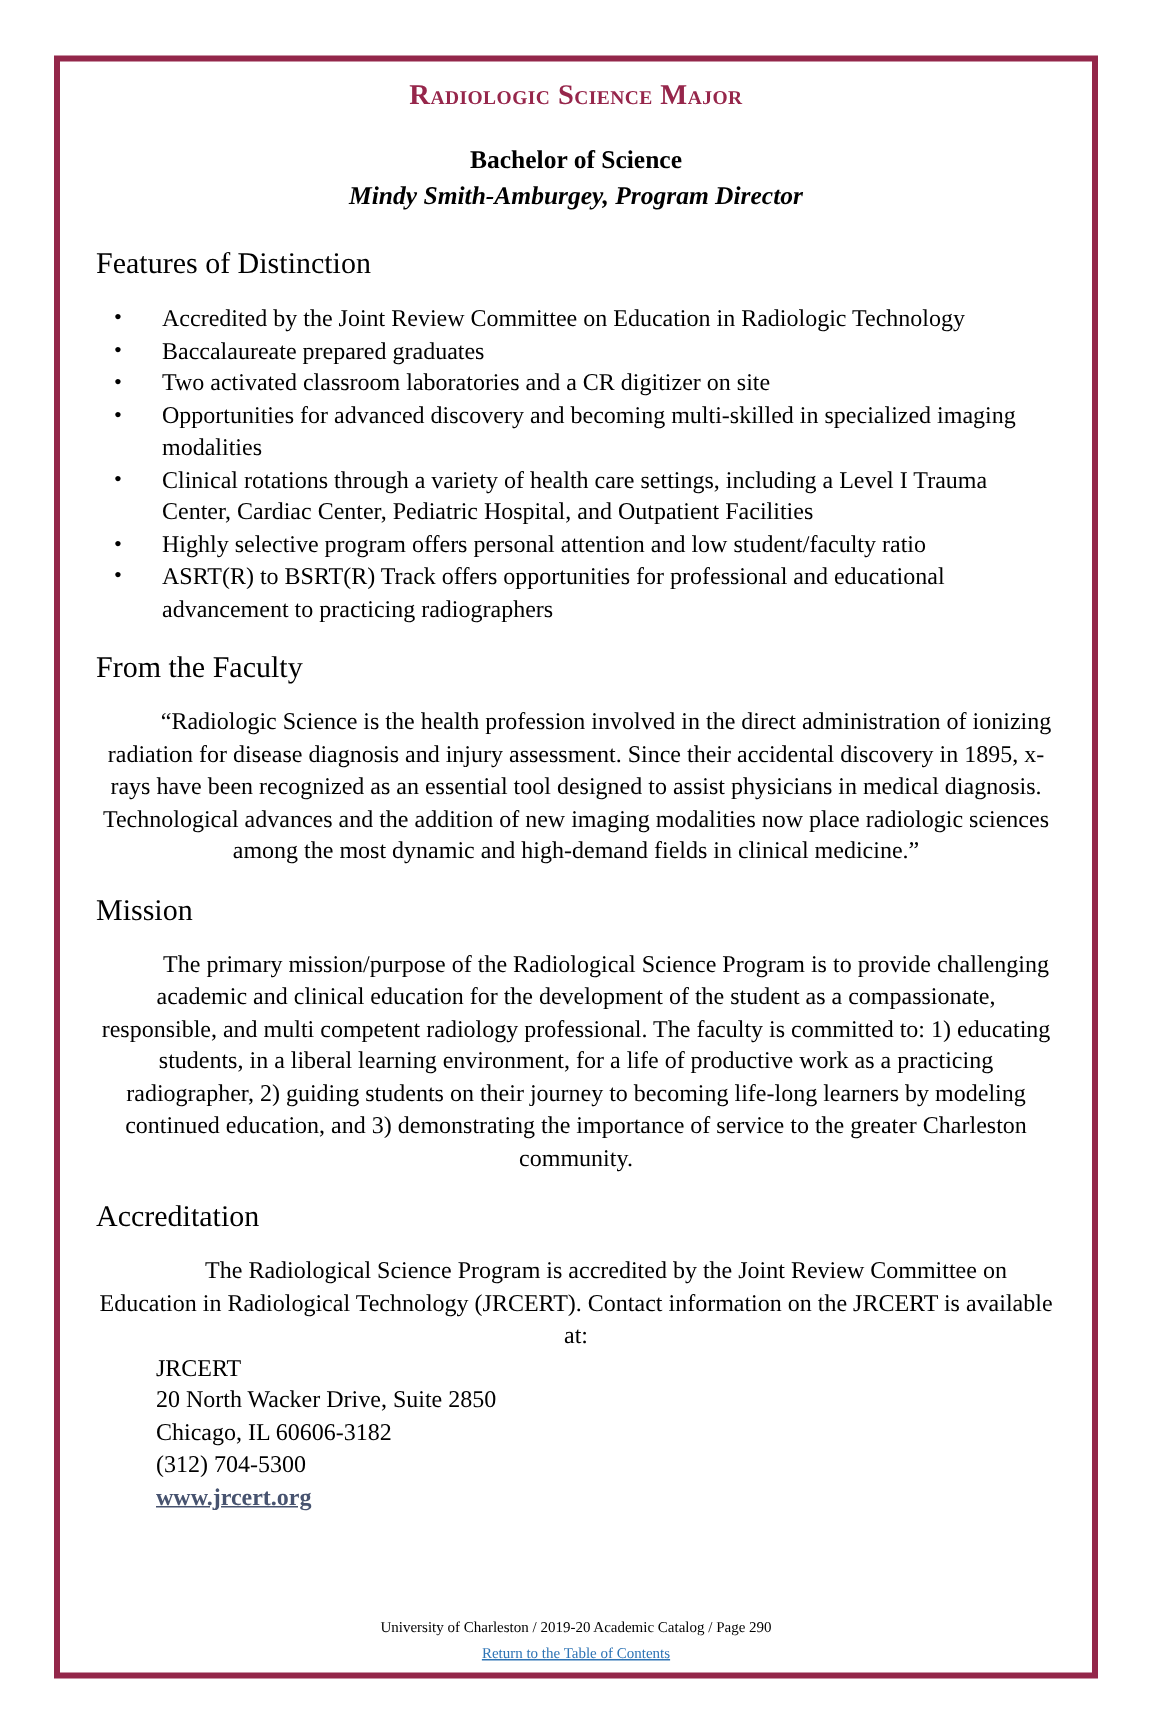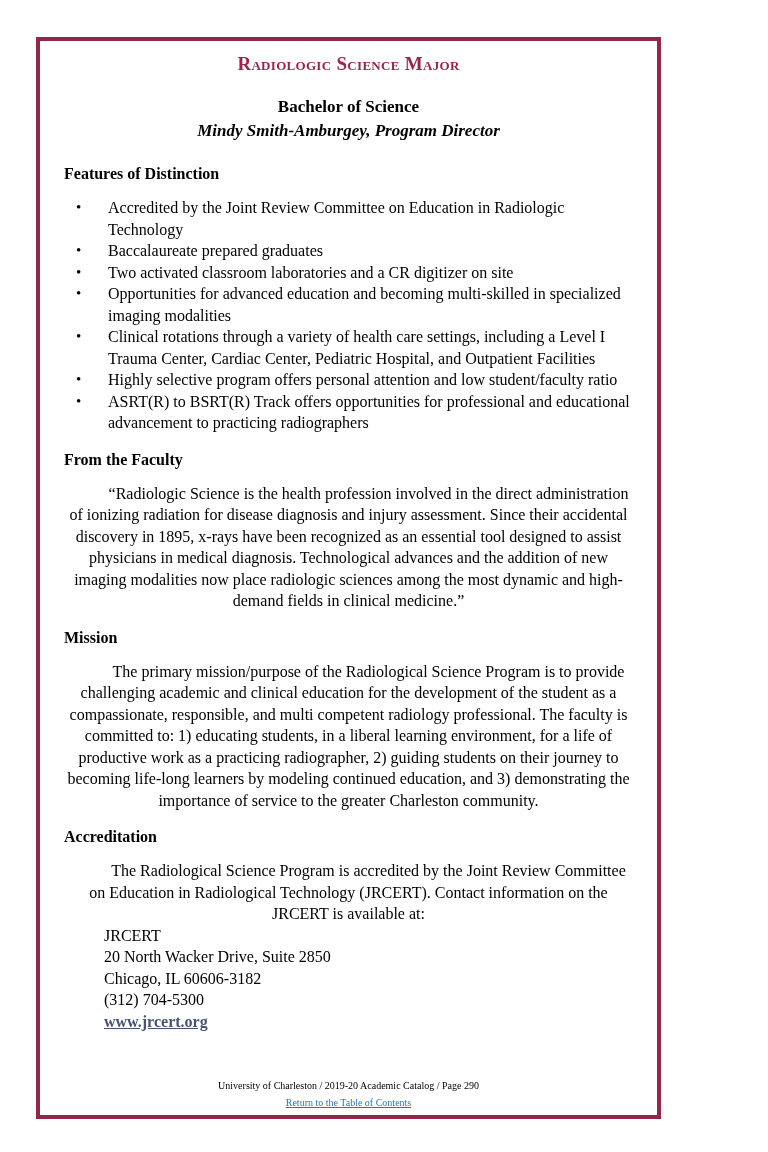--- a/index.html
+++ b/index.html
@@ -5,21 +5,21 @@
   * { margin: 0; padding: 0; box-sizing: border-box; }
   html, body {
     width: 768px; height: 1152px;
     background: #ffffff;
     font-family: "Liberation Serif", serif;
     color: #000000;
   }
   .page-frame {
     position: absolute;
     left: 36px; top: 37px;
-    width: 625px; height: 1082px;
+    width: 696px; height: 1082px;
     border: 4px solid #93274a;
     background: #ffffff;
   }
   .content {
     position: absolute;
     left: 24px; right: 24px; top: 12px;
   }
   .doc-title {
     text-align: center;
     font-variant: small-caps;
@@ -30,22 +30,22 @@
     margin-bottom: 20px;
   }
   .subtitle {
     text-align: center;
     font-weight: bold;
     font-size: 17px;
     line-height: 24px;
   }
   .subtitle.italic { font-style: italic; }
   .section-heading {
-    font-weight: bold;
-    font-size: 16px;
+    font-weight: normal;
+    font-size: 20px;
     margin-top: 17px;
     margin-bottom: 14px;
   }
   .bullet-list {
     list-style: none;
     margin: 0 0 0 10px;
   }
   .bullet-list li {
     position: relative;
     padding-left: 34px;
@@ -99,21 +99,21 @@
 
     <div class="subtitle">Bachelor of Science</div>
     <div class="subtitle italic">Mindy Smith-Amburgey, Program Director</div>
 
     <div class="section-heading" style="margin-top:22px;">Features of Distinction</div>
 
     <ul class="bullet-list">
       <li>Accredited by the Joint Review Committee on Education in Radiologic Technology</li>
       <li>Baccalaureate prepared graduates</li>
       <li>Two activated classroom laboratories and a CR digitizer on site</li>
-      <li>Opportunities for advanced education and becoming multi-skilled in specialized imaging modalities</li>
+      <li>Opportunities for advanced discovery and becoming multi-skilled in specialized imaging modalities</li>
       <li>Clinical rotations through a variety of health care settings, including a Level I Trauma Center, Cardiac Center, Pediatric Hospital, and Outpatient Facilities</li>
       <li>Highly selective program offers personal attention and low student/faculty ratio</li>
       <li>ASRT(R) to BSRT(R) Track offers opportunities for professional and educational advancement to practicing radiographers</li>
     </ul>
 
     <div class="section-heading">From the Faculty</div>
     <p class="body-par">“Radiologic Science is the health profession involved in the direct administration of ionizing radiation for disease diagnosis and injury assessment. Since their accidental discovery in 1895, x-rays have been recognized as an essential tool designed to assist physicians in medical diagnosis. Technological advances and the addition of new imaging modalities now place radiologic sciences among the most dynamic and high-demand fields in clinical medicine.”</p>
 
     <div class="section-heading">Mission</div>
     <p class="body-par">The primary mission/purpose of the Radiological Science Program is to provide challenging academic and clinical education for the development of the student as a compassionate, responsible, and multi competent radiology professional. The faculty is committed to: 1) educating students, in a liberal learning environment, for a life of productive work as a practicing radiographer, 2) guiding students on their journey to becoming life-long learners by modeling continued education, and 3) demonstrating the importance of service to the greater Charleston community.</p>

